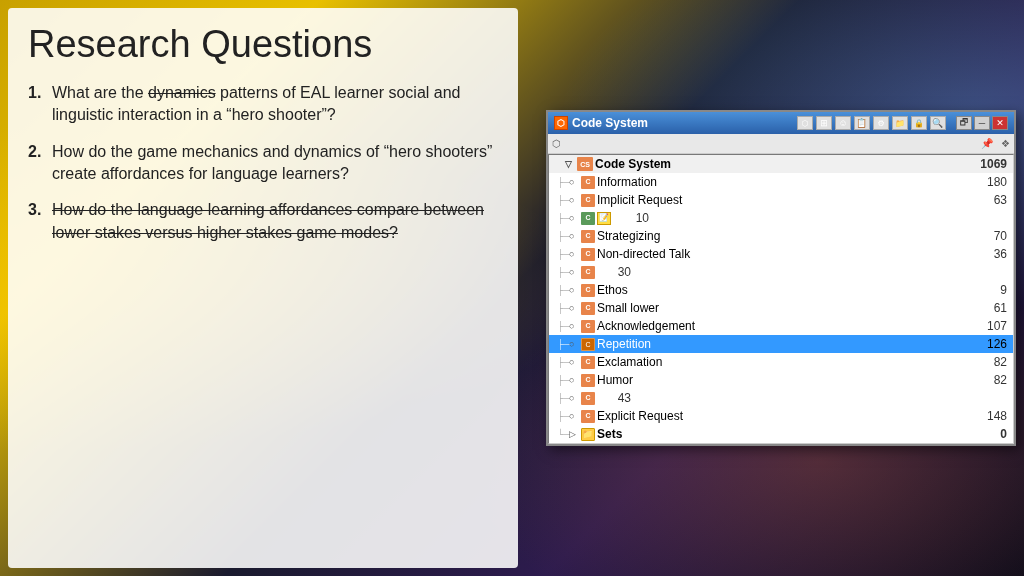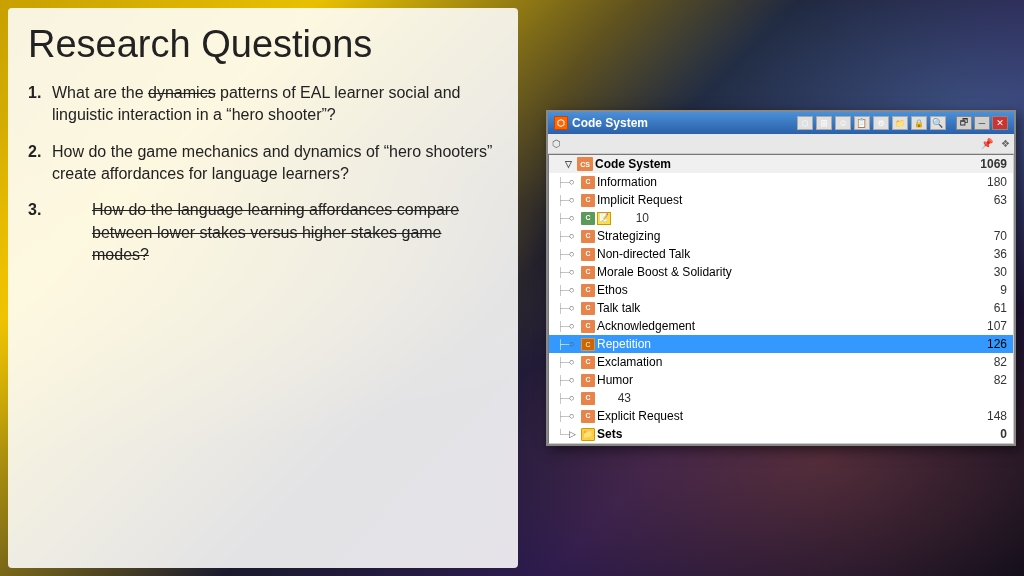--- a/index.html
+++ b/index.html
@@ -69,21 +69,20 @@
       font-size: 16px;
       font-weight: bold;
     }
 
     .q-text {
       flex: 1;
     }
 
     .strikethrough {
       text-decoration: line-through;
-      margin-left: 40px;
     }
 
     
     .code-window {
       position: absolute;
       right: 8px;
       top: 110px;
       width: 470px;
       background: #f0f0f0;
       border: 2px solid #888;
@@ -328,39 +327,38 @@
       <span class="tree-icon icon-code" style="background:#e8844a;color:white;font-size:7px;border-radius:1px;display:inline-flex;align-items:center;justify-content:center;width:14px;height:13px;">C</span>
       <span class="tree-label">Non-directed Talk</span>
       <span class="tree-count">36</span>
     </div>
 
     <div class="tree-row">
       <span class="tree-indent" style="width:8px;"></span>
       <span style="color:#aaa;font-size:9px;width:12px;">├─</span>
       <span class="tree-toggle">○</span>
       <span class="tree-icon icon-code" style="background:#e8844a;color:white;font-size:7px;border-radius:1px;display:inline-flex;align-items:center;justify-content:center;width:14px;height:13px;">C</span>
-      <span class="tree-label">Morale Boost &amp; Solidarity</span>
       <span class="tree-count">30</span>
     </div>
 
     <div class="tree-row">
       <span class="tree-indent" style="width:8px;"></span>
       <span style="color:#aaa;font-size:9px;width:12px;">├─</span>
       <span class="tree-toggle">○</span>
       <span class="tree-icon icon-code" style="background:#e8844a;color:white;font-size:7px;border-radius:1px;display:inline-flex;align-items:center;justify-content:center;width:14px;height:13px;">C</span>
       <span class="tree-label">Ethos</span>
       <span class="tree-count">9</span>
     </div>
 
     <div class="tree-row">
       <span class="tree-indent" style="width:8px;"></span>
       <span style="color:#aaa;font-size:9px;width:12px;">├─</span>
       <span class="tree-toggle">○</span>
       <span class="tree-icon icon-code" style="background:#e8844a;color:white;font-size:7px;border-radius:1px;display:inline-flex;align-items:center;justify-content:center;width:14px;height:13px;">C</span>
-      <span class="tree-label">Talk talk</span>
+      <span class="tree-label">Small lower</span>
       <span class="tree-count">61</span>
     </div>
 
     <div class="tree-row">
       <span class="tree-indent" style="width:8px;"></span>
       <span style="color:#aaa;font-size:9px;width:12px;">├─</span>
       <span class="tree-toggle">○</span>
       <span class="tree-icon icon-code" style="background:#e8844a;color:white;font-size:7px;border-radius:1px;display:inline-flex;align-items:center;justify-content:center;width:14px;height:13px;">C</span>
       <span class="tree-label">Acknowledgement</span>
       <span class="tree-count">107</span>

